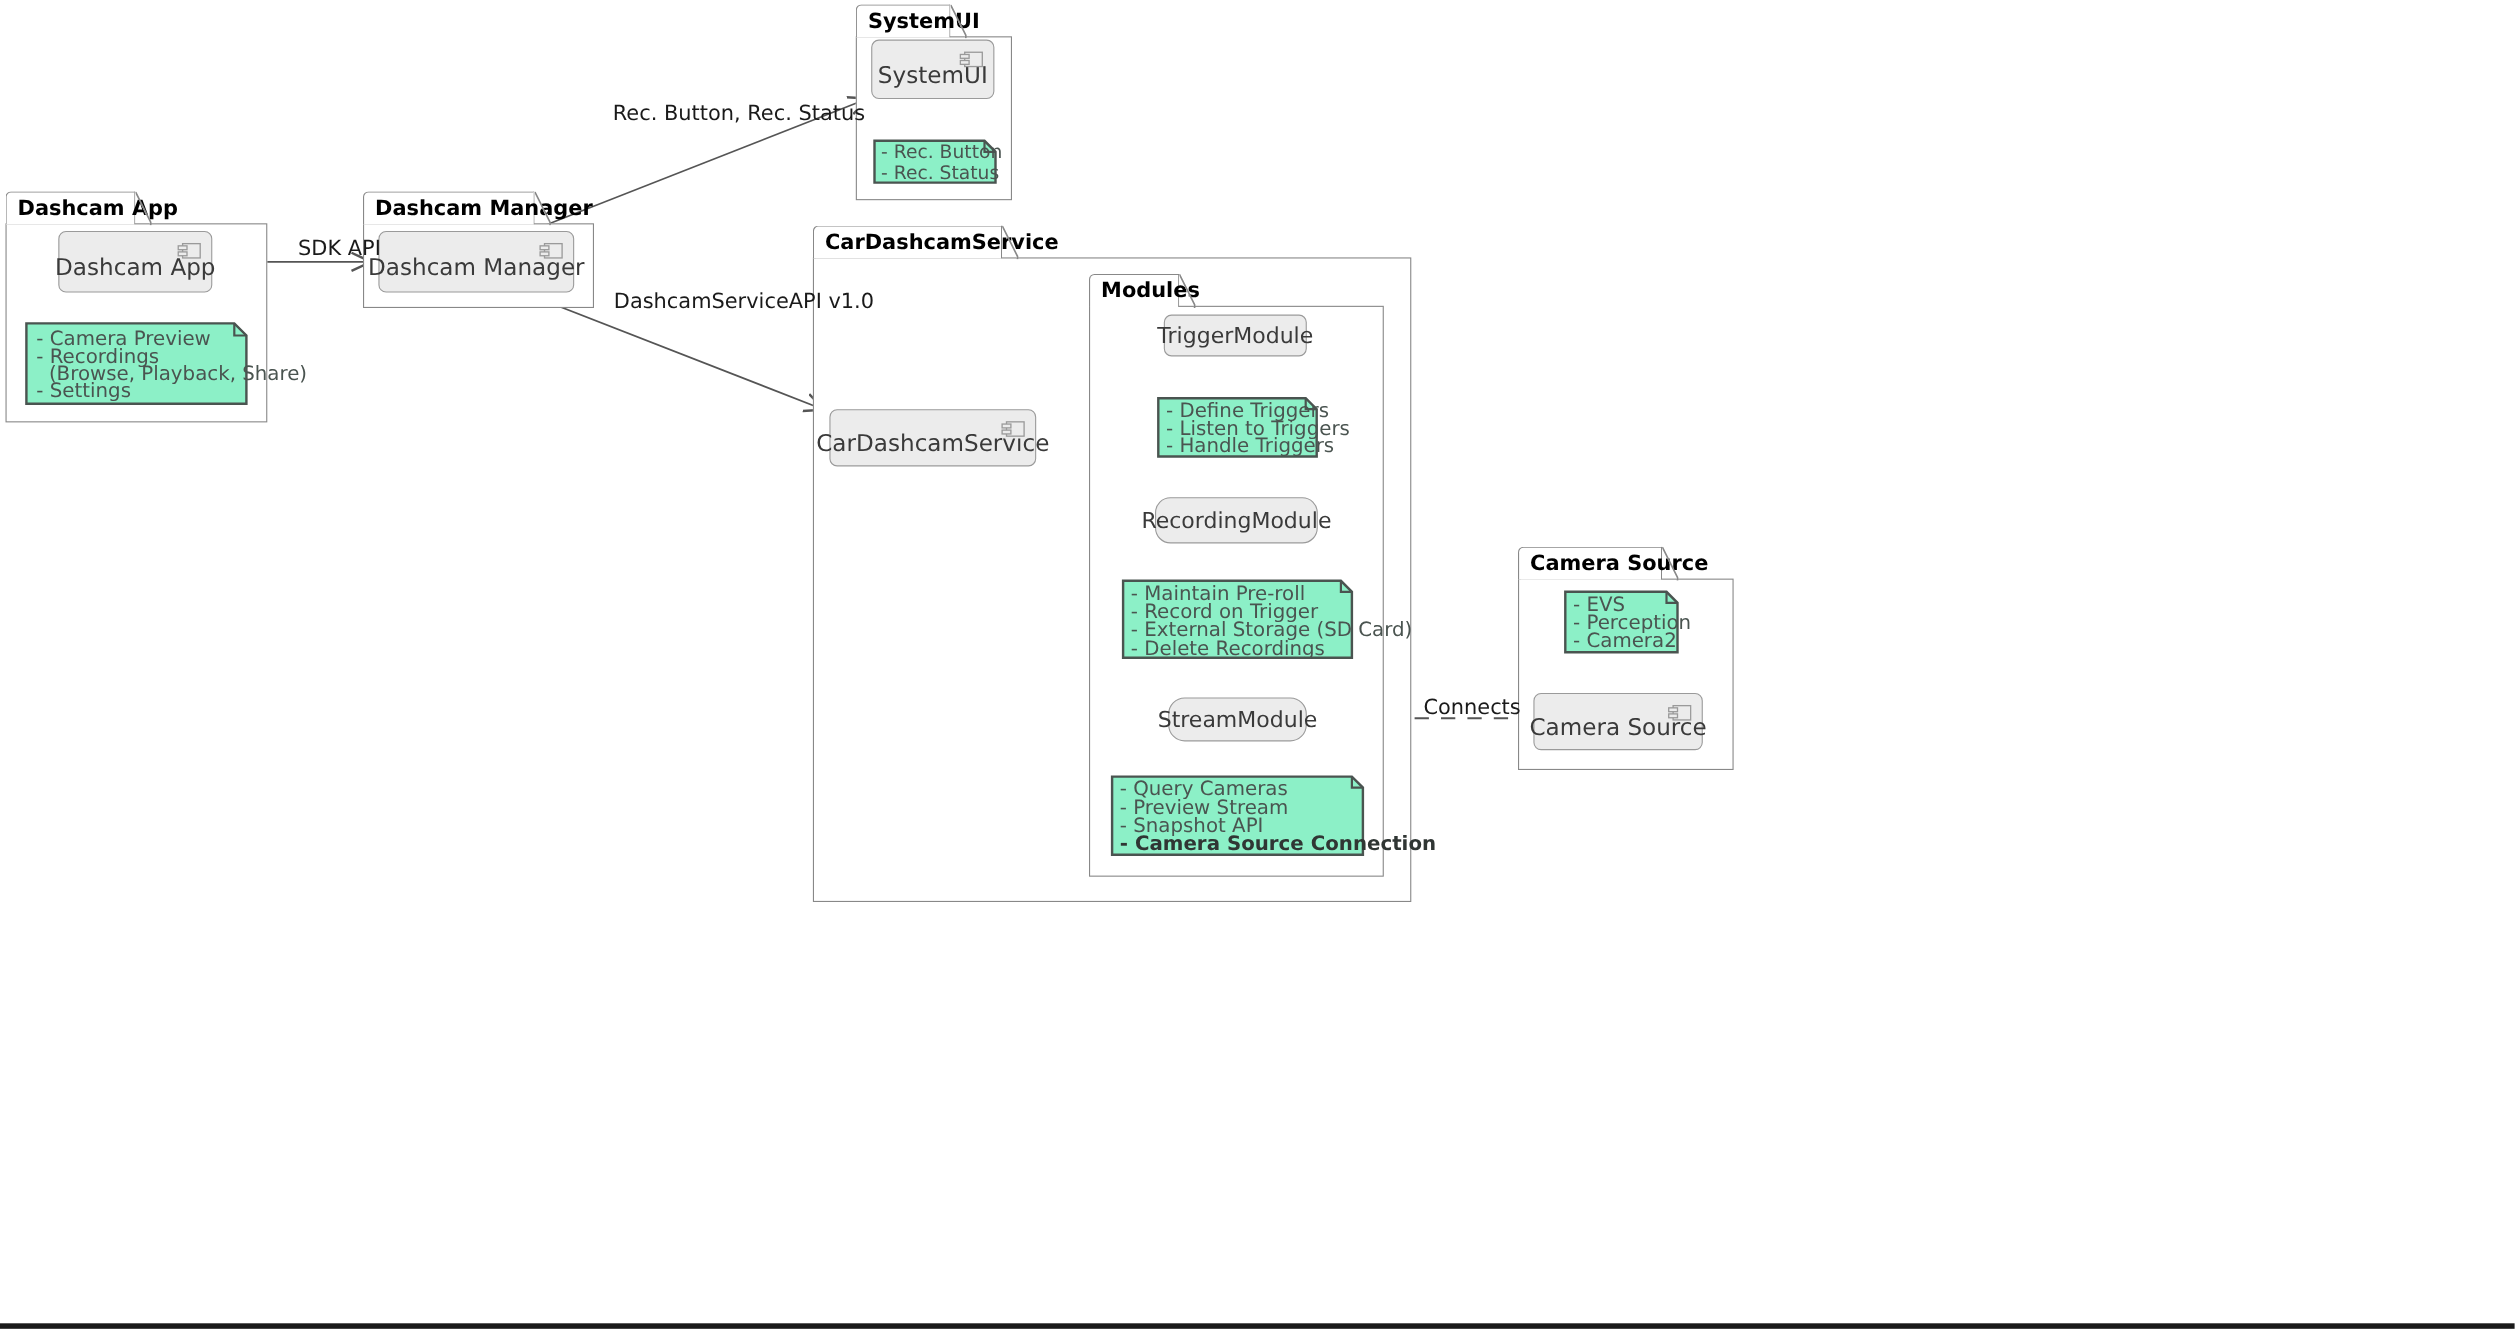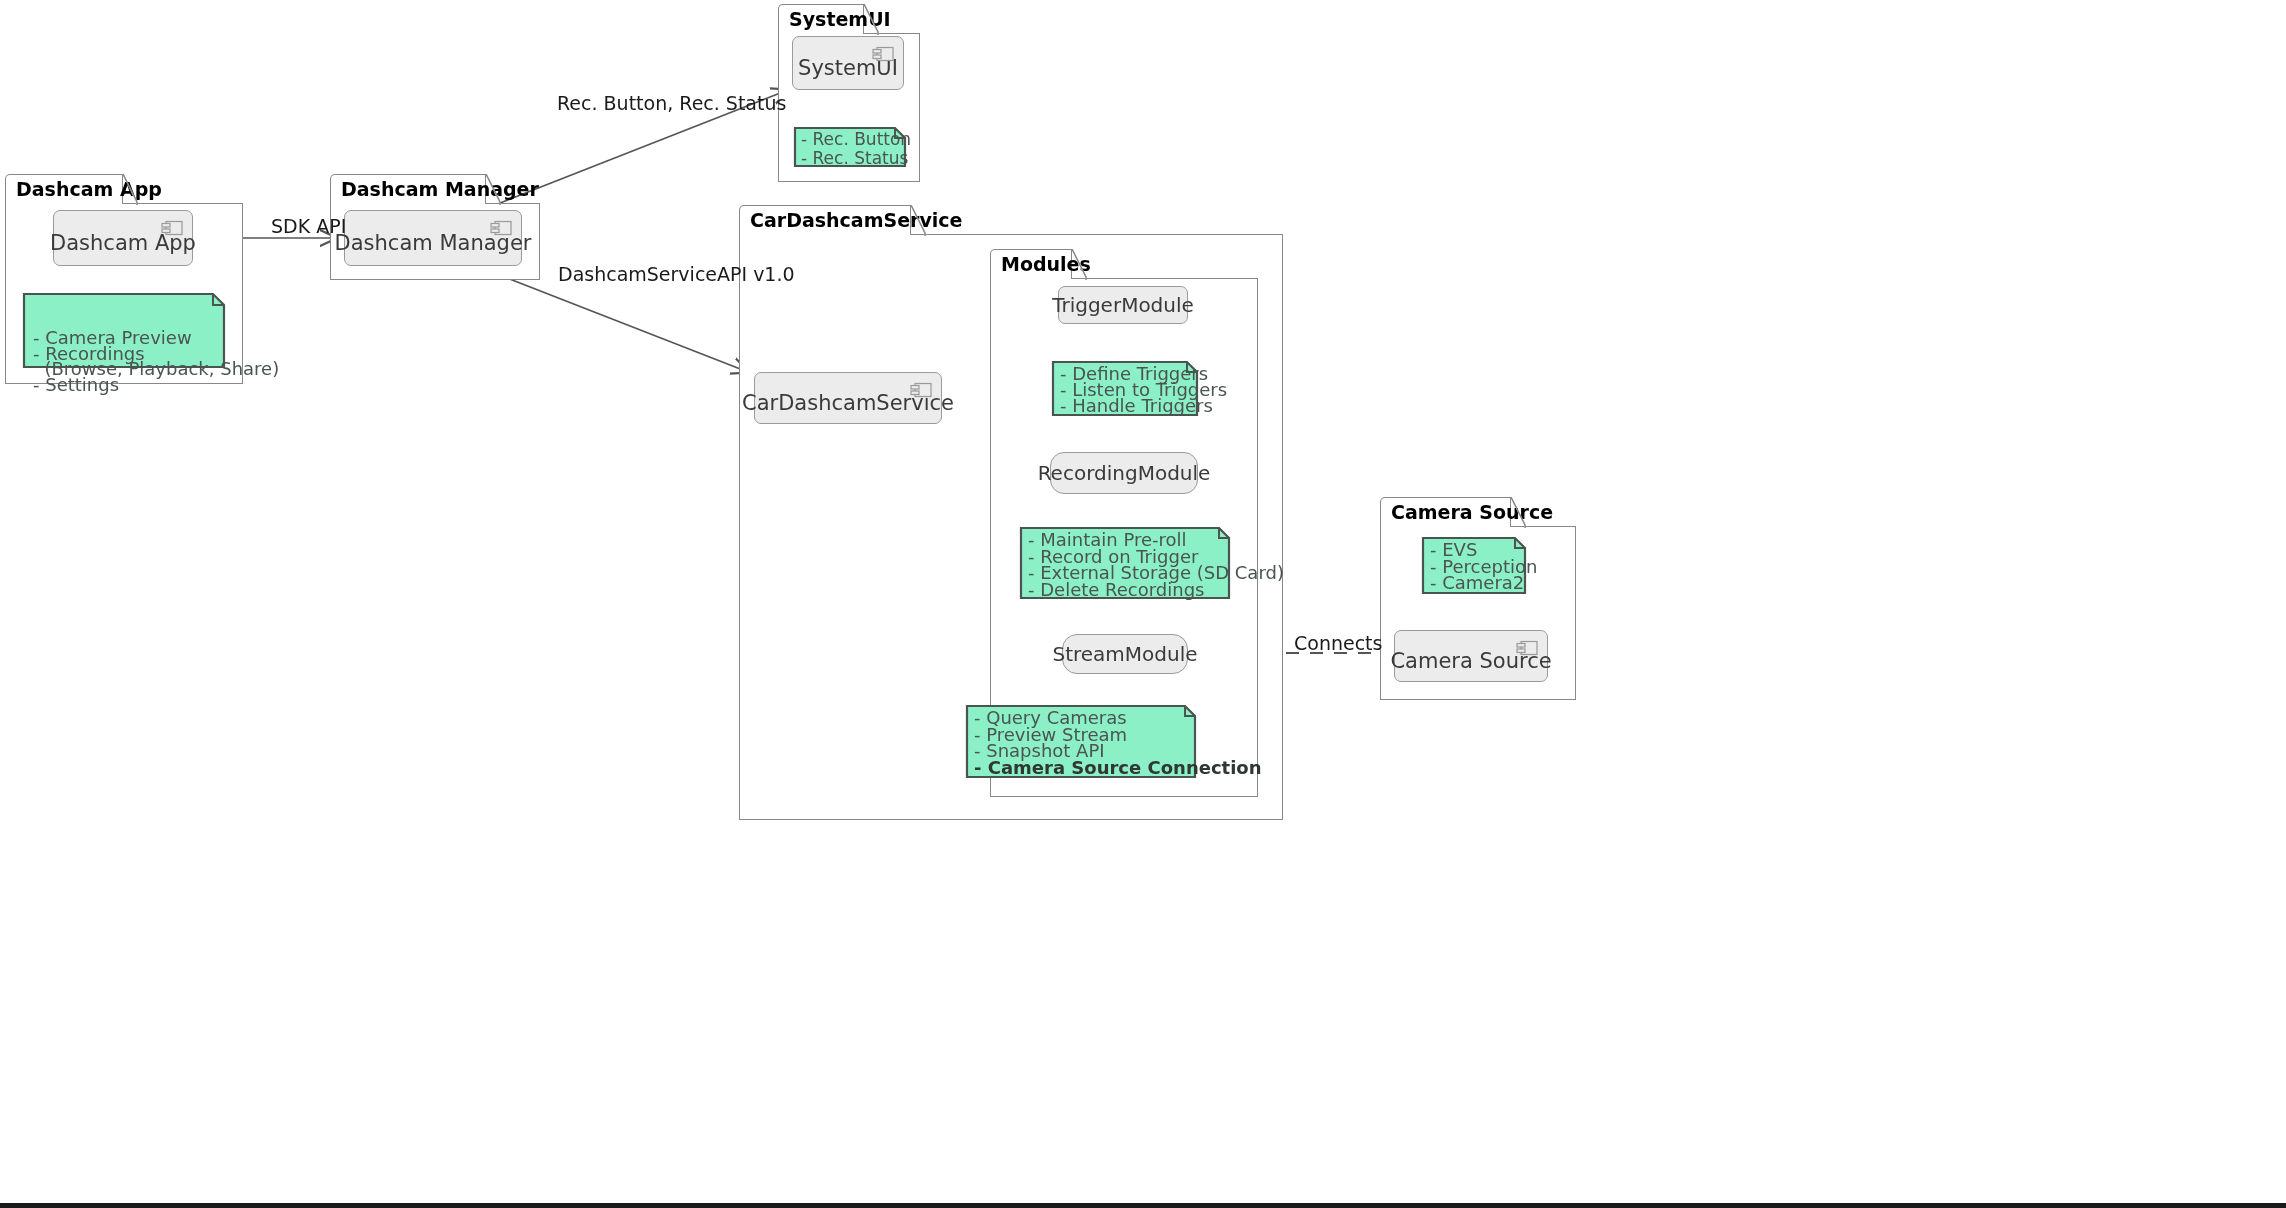--- a/index.html
+++ b/index.html
@@ -258,21 +258,21 @@
       </svg>
     </span>
     <span class="component-label">Dashcam App</span>
   </div>
 
   <div class="note" style="left:21px; top:292px; width:206px; height:78px;">
     <svg class="note-svg" viewBox="0 0 206 78" preserveAspectRatio="none" xmlns="http://www.w3.org/2000/svg">
       <path d="M 3 2 L 192 2 L 203 13 L 203 75 L 3 75 z" fill="#8CF0C7" stroke="#4A5450" stroke-width="2.2"></path>
       <path d="M 192 2 L 192 13 L 203 13" fill="none" stroke="#4A5450" stroke-width="2"></path>
     </svg>
-    <div class="note-text" style="font-size:18px; line-height:15.5px; padding:9px 12px;margin-top:29px;">-&nbsp;Camera&nbsp;Preview<br>-&nbsp;Recordings<br>&nbsp;&nbsp;(Browse,&nbsp;Playback,&nbsp;Share)<br>-&nbsp;Settings</div>
+    <div class="note-text" style="font-size:18px; line-height:15.5px; padding:9px 12px;">-&nbsp;Camera&nbsp;Preview<br>-&nbsp;Recordings<br>&nbsp;&nbsp;(Browse,&nbsp;Playback,&nbsp;Share)<br>-&nbsp;Settings</div>
   </div>
 
   <div class="pkg" style="left:330px; top:174px; width:210px; height:106px;">
     <div class="pkg-tab" style="width:156px;">
       <span class="pkg-tab-label">Dashcam Manager</span>
     </div>
     <div class="pkg-tab-slant" style="left:156px;">
       <svg width="16" height="31" viewBox="0 0 16 31" xmlns="http://www.w3.org/2000/svg">
         <path d="M 0 0 L 14 28 L 14 31" fill="#FFFFFF" stroke="#888888" stroke-width="1.5"></path>
       </svg>
@@ -347,21 +347,21 @@
       <path d="M 3 2 L 201 2 L 211 12 L 211 72 L 3 72 z" fill="#8CF0C7" stroke="#4A5450" stroke-width="2.2"></path>
       <path d="M 201 2 L 201 12 L 211 12" fill="none" stroke="#4A5450" stroke-width="2"></path>
     </svg>
     <div class="note-text" style="font-size:18px; line-height:16.5px; padding:6px 10px;">-&nbsp;Maintain&nbsp;Pre-roll<br>-&nbsp;Record&nbsp;on&nbsp;Trigger<br>-&nbsp;External&nbsp;Storage&nbsp;(SD&nbsp;Card)<br>-&nbsp;Delete&nbsp;Recordings</div>
   </div>
 
   <div class="component" style="left:1062px; top:634px; width:126px; height:40px;border-radius:15px;">
     <span class="component-label" style="padding-top:0; font-size:20px;">StreamModule</span>
   </div>
 
-  <div class="note" style="left:964px; top:704px; width:234px; height:76px;">
+  <div class="note" style="left:1008px; top:704px; width:234px; height:76px;">
     <svg class="note-svg" viewBox="0 0 234 76" preserveAspectRatio="none" xmlns="http://www.w3.org/2000/svg">
       <path d="M 3 2 L 221 2 L 231 12 L 231 73 L 3 73 z" fill="#8CF0C7" stroke="#4A5450" stroke-width="2.2"></path>
       <path d="M 221 2 L 221 12 L 231 12" fill="none" stroke="#4A5450" stroke-width="2"></path>
     </svg>
     <div class="note-text" style="font-size:18px; line-height:16.5px; padding:6px 10px;">-&nbsp;Query&nbsp;Cameras<br>-&nbsp;Preview&nbsp;Stream<br>-&nbsp;Snapshot&nbsp;API<br><b>-&nbsp;Camera&nbsp;Source&nbsp;Connection</b></div>
   </div>
 
   <div class="pkg" style="left:1380px; top:497px; width:196px; height:203px;">
     <div class="pkg-tab" style="width:131px;">
       <span class="pkg-tab-label">Camera Source</span>

